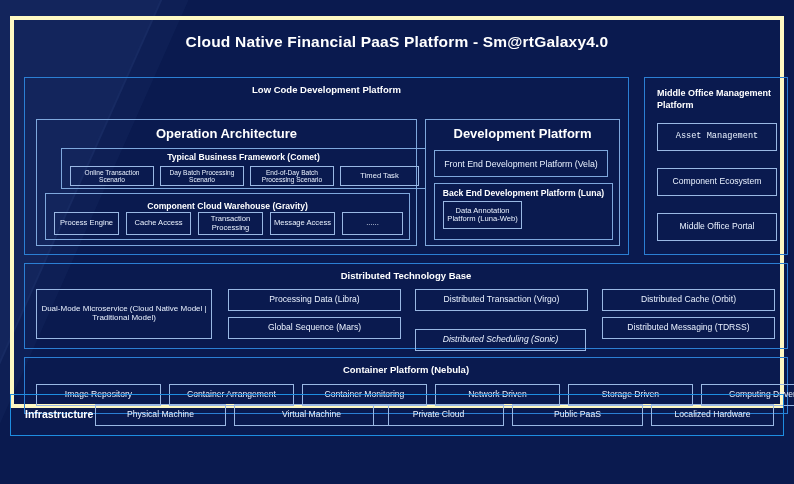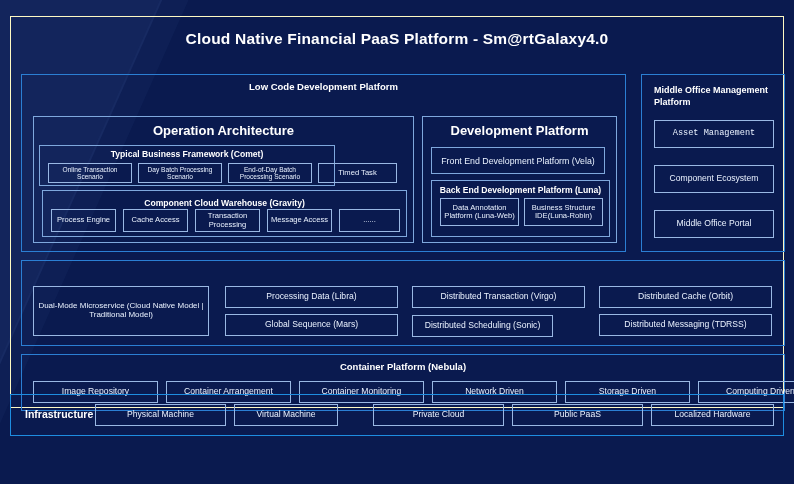--- a/index.html
+++ b/index.html
@@ -36,21 +36,21 @@
   .stripe.s2 { left: 96px;  width: 150px; background: rgba(130,180,255,0.075); }
   .stripe.s3 { left: 258px; width: 26px;  background: rgba(130,180,255,0.04); }
 
   
   #outer-frame {
     position: absolute;
     left: 10px;
     top: 16px;
     width: 774px;
     height: 392px;
-    border: 1px solid #fef9c3;
+    border: 4px solid #fef9c3;
     box-sizing: border-box;
     z-index: 2;
   }
 
   #page-title {
     text-align: center;
     font-size: 15.5px;
     font-weight: bold;
     letter-spacing: .2px;
     margin-top: 13px;
@@ -86,21 +86,21 @@
     overflow: hidden;
   }
 
   
   #low-code-panel { left: 10px; top: 57px; width: 605px; height: 178px; }
   #low-code-title { font-size: 9.5px; margin-top: 6px; }
 
   #operation-arch-panel { left: 11px; top: 41px; width: 381px; height: 127px; }
   #operation-arch-title { font-size: 13px; font-weight: bold; margin-top: 6px; }
 
-  #typical-biz-box { left: 5px; top: 28px; width: 296px; height: 41px; }
+  #typical-biz-box { left: 24px; top: 28px; width: 365px; height: 41px; }
   #typical-biz-title { font-size: 8.6px; text-align:center; margin-top: 3px; font-weight: 600;}
 
   #component-cloud-box { left: 8px; top: 73px; width: 365px; height: 47px; }
   #component-cloud-title { font-size: 8.6px; text-align:center; margin-top: 7px; font-weight: 600;}
 
   #dev-platform-panel { left: 400px; top: 41px; width: 195px; height: 127px; }
   #dev-platform-title { font-size: 13px; font-weight: bold; margin-top: 6px; }
 
   #frontend-box { left: 8px; top: 30px; width: 174px; height: 27px;
                   display:flex; align-items:center; justify-content:center;
@@ -174,57 +174,57 @@
     </div>
 
     <div class="subpanel" id="dev-platform-panel">
       <div class="panel-title" id="dev-platform-title">Development Platform</div>
 
       <div class="subpanel" id="frontend-box">Front End Development Platform (Vela)</div>
 
       <div class="subpanel" id="backend-box">
         <div id="backend-title">Back End Development Platform (Luna)</div>
         <div class="chip" style="left:8px;  top:17px; width:79px; height:28px; font-size:7.6px;">Data Annotation Platform (Luna-Web)</div>
-        <div class="chip" style="left:92px; top:17px; width:79px; height:28px; font-size:7.6px;">Business Structure IDE(Luna-Robin)</div>
       </div>
     </div>
   </div>
 
   <div class="panel" id="middle-office-panel">
     <div id="middle-office-title">Middle Office Management Platform</div>
     <div class="chip" style="left:12px; top:45px; width:120px; height:28px; font-size:8.6px;font-family:Liberation Mono, monospace;">Asset Management</div>
     <div class="chip" style="left:12px; top:90px; width:120px; height:28px; font-size:8.6px;">Component Ecosystem</div>
     <div class="chip" style="left:12px; top:135px; width:120px; height:28px; font-size:8.6px;">Middle Office Portal</div>
   </div>
 
   <div class="panel" id="dtb-panel">
+    <div class="panel-title" id="dtb-title">Distributed Technology Base</div>
 
     <div class="chip" style="left:11px; top:25px; width:176px; height:50px; font-size:8px; padding:8px 4px;">Dual-Mode Microservice (Cloud Native Model | Traditional Model)</div>
 
     <div class="chip" style="left:203px; top:25px; width:173px; height:22px; font-size:8.6px;">Processing Data (Libra)</div>
     <div class="chip" style="left:390px; top:25px; width:173px; height:22px; font-size:8.6px;">Distributed Transaction (Virgo)</div>
     <div class="chip" style="left:577px; top:25px; width:173px; height:22px; font-size:8.6px;">Distributed Cache (Orbit)</div>
 
     <div class="chip" style="left:203px; top:53px; width:173px; height:22px; font-size:8.6px;">Global Sequence (Mars)</div>
-    <div class="chip" style="left:390px; top:54px; width:141px; height:22px; font-size:8.6px;">Distributed Scheduling (Sonic)</div>
+    <div class="chip" style="left:390px; top:65px; width:171px; height:22px; font-size:8.6px;font-style:italic;">Distributed Scheduling (Sonic)</div>
     <div class="chip" style="left:577px; top:53px; width:173px; height:22px; font-size:8.6px;">Distributed Messaging (TDRSS)</div>
   </div>
 
   <div class="panel" id="container-panel">
     <div class="panel-title" id="container-title">Container Platform (Nebula)</div>
     <div class="chip" style="left:11px;  top:26px; width:125px; height:22px; font-size:8.6px;">Image Repository</div>
     <div class="chip" style="left:144px; top:26px; width:125px; height:22px; font-size:8.6px;">Container Arrangement</div>
     <div class="chip" style="left:277px; top:26px; width:125px; height:22px; font-size:8.6px;">Container Monitoring</div>
     <div class="chip" style="left:410px; top:26px; width:125px; height:22px; font-size:8.6px;">Network Driven</div>
     <div class="chip" style="left:543px; top:26px; width:125px; height:22px; font-size:8.6px;">Storage Driven</div>
     <div class="chip" style="left:676px; top:26px; width:125px; height:22px; font-size:8.6px;">Computing Driven</div>
   </div>
 
 </div>
 
 <div id="infra-frame">
   <div id="infra-label">Infrastructure</div>
   <div class="chip" style="left:84px;  top:9px; width:131px; height:22px; font-size:8.6px;">Physical Machine</div>
-  <div class="chip" style="left:223px; top:9px; width:104px; height:22px; font-size:8.6px;">Virtual Machine</div>
+  <div class="chip" style="left:223px; top:9px; width:155px; height:22px; font-size:8.6px;">Virtual Machine</div>
   <div class="chip" style="left:362px; top:9px; width:131px; height:22px; font-size:8.6px;">Private Cloud</div>
   <div class="chip" style="left:501px; top:9px; width:131px; height:22px; font-size:8.6px;">Public PaaS</div>
   <div class="chip" style="left:640px; top:9px; width:123px; height:22px; font-size:8.6px;">Localized Hardware</div>
 </div>
 
 </body></html>

